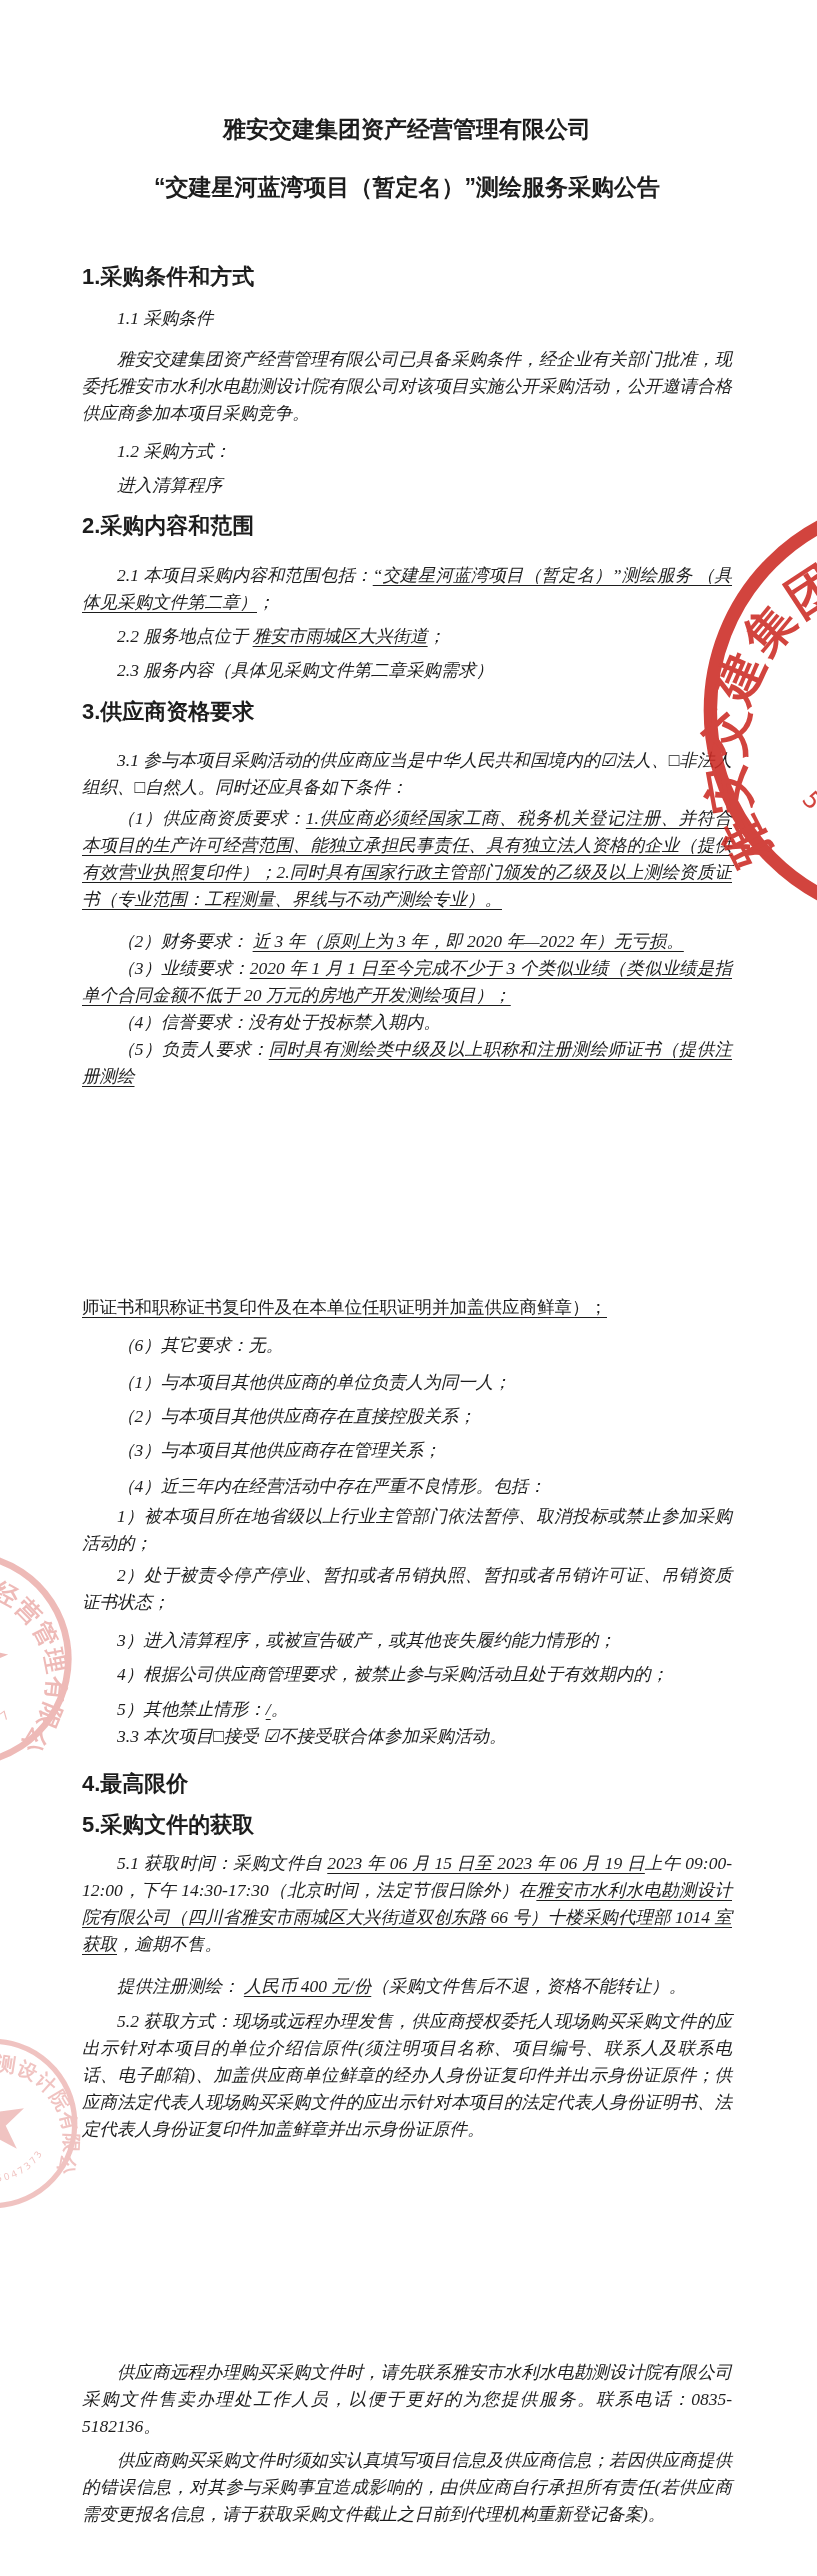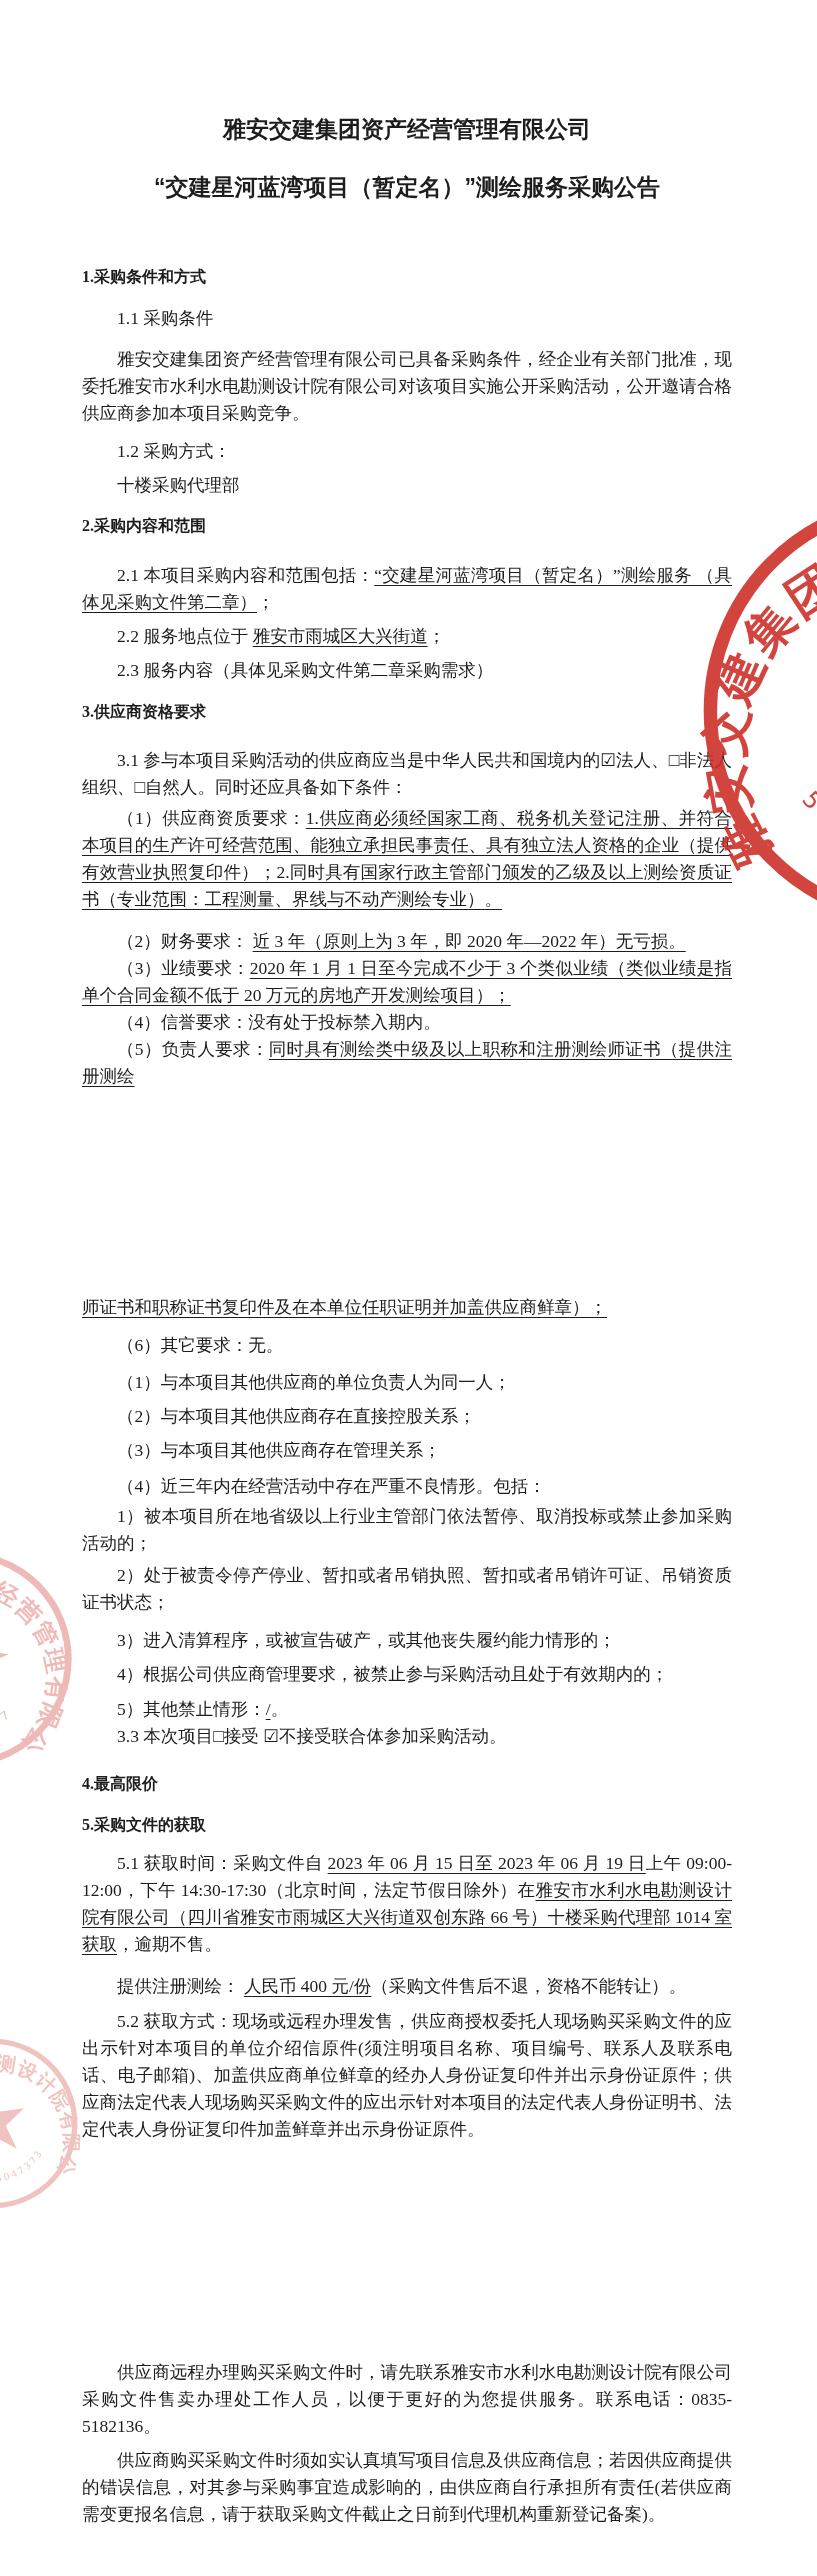--- a/index.html
+++ b/index.html
@@ -14,24 +14,24 @@
   }
   .doc{
     position:absolute;left:82px;top:0;width:650px;
     padding-top:114px;
   }
   .p{
     font-size:17.5px;line-height:27px;
     text-align:justify;
     margin:0;
   }
-  .ind{text-indent:2em;}
+  .ind{text-indent:2em;font-style:italic;}
   .h{
-    font-family:Liberation Serif, serif;
-    font-weight:bold;font-size:16px;line-height:30px;
+    font-family:Liberation Sans, sans-serif;
+    font-weight:bold;font-size:22px;line-height:30px;
   }
   .title{
     font-family:"Liberation Sans","DejaVu Sans",sans-serif;
     font-weight:bold;font-size:23px;line-height:31px;
     text-align:center;
   }
   .u{
     text-decoration:underline;
     text-decoration-thickness:1.3px;
     text-underline-offset:4.1px;
@@ -60,21 +60,21 @@
 
 <div class="doc">
 
   <div class="title">雅安交建集团资产经营管理有限公司</div>
   <div class="title" style="margin-top:27px">“交建星河蓝湾项目（暂定名）”测绘服务采购公告</div>
 
   <div class="h" style="margin-top:59px">1.采购条件和方式</div>
   <div class="p ind" style="margin-top:13.4px">1.1 采购条件</div>
   <div class="p ind" style="margin-top:13.4px">雅安交建集团资产经营管理有限公司已具备采购条件，经企业有关部门批准，现委托雅安市水利水电勘测设计院有限公司对该项目实施公开采购活动，公开邀请合格供应商参加本项目采购竞争。</div>
   <div class="p ind" style="margin-top:11px">1.2 采购方式：</div>
-  <div class="p ind" style="margin-top:7.2px">十楼采购代理部</div>
+  <div class="p ind" style="margin-top:7.2px">进入清算程序</div>
 
   <div class="h" style="margin-top:12.4px">2.采购内容和范围</div>
   <div class="p ind" style="margin-top:20.6px"><span>2.1 本项目采购内容和范围包括：</span><span class="u">“交建星河蓝湾项目（暂定名）”测绘服务 （具体见采购文件第二章）</span><span>；</span></div>
   <div class="p ind" style="margin-top:7.2px"><span>2.2 服务地点位于 </span><span class="u">雅安市雨城区大兴街道</span><span>；</span></div>
   <div class="p ind" style="margin-top:7.2px">2.3 服务内容（具体见采购文件第二章采购需求）</div>
 
   <div class="h" style="margin-top:12.4px">3.供应商资格要求</div>
   <div class="p ind" style="margin-top:20.6px">3.1 参与本项目采购活动的供应商应当是中华人民共和国境内的☑法人、□非法人组织、□自然人。同时还应具备如下条件：</div>
   <div class="p ind" style="margin-top:4.1px"><span>（1）供应商资质要求：</span><span class="u">1.供应商必须经国家工商、税务机关登记注册、并符合本项目的生产许可经营范围、能独立承担民事责任、具有独立法人资格的企业（提供有效营业执照复印件）；2.同时具有国家行政主管部门颁发的乙级及以上测绘资质证书（专业范围：工程测量、界线与不动产测绘专业）。</span></div>
   <div class="p ind" style="margin-top:15px"><span>（2）财务要求： </span><span class="u">近 3 年（原则上为 3 年，即 2020 年—2022 年）无亏损。</span></div>

